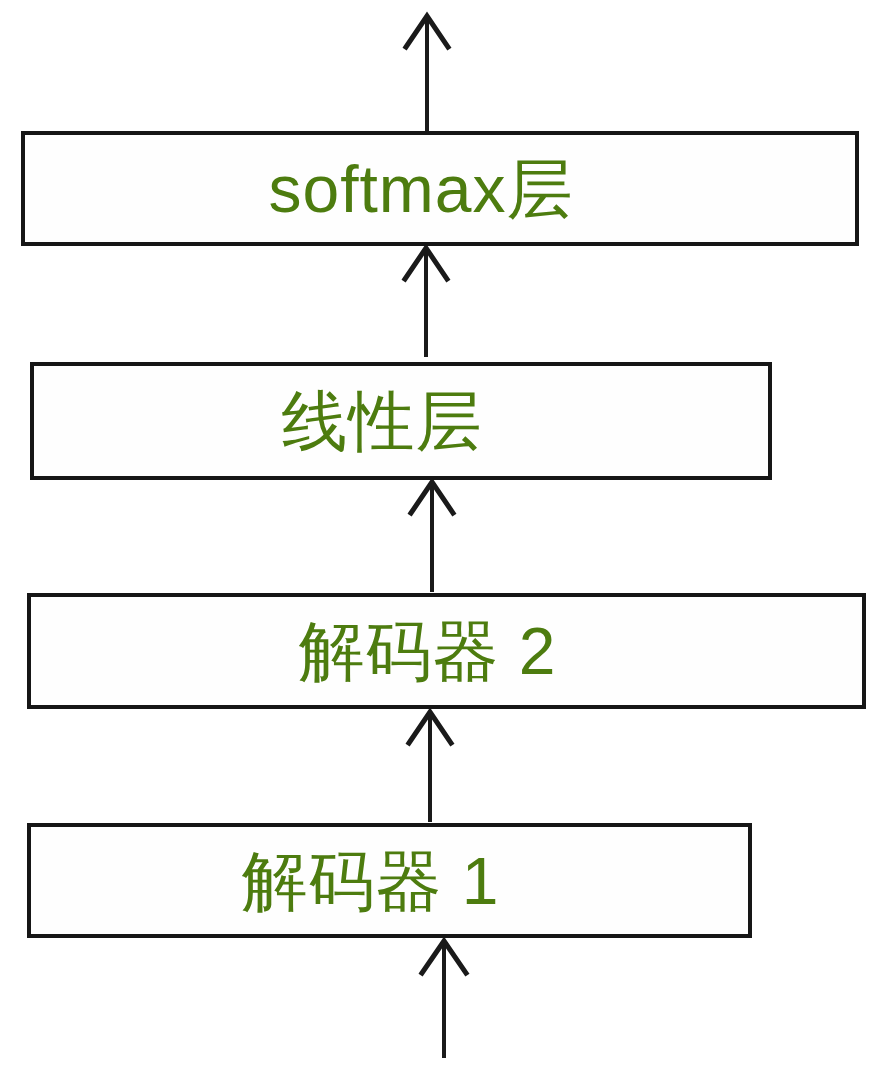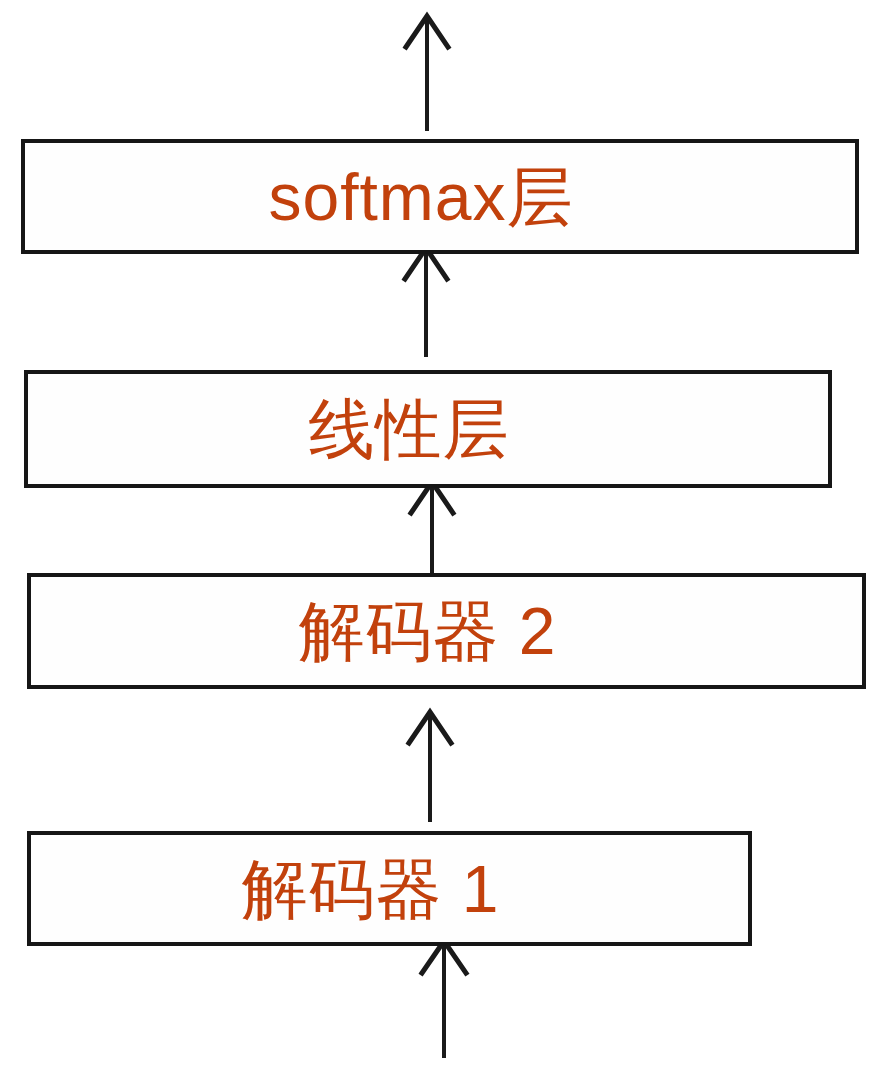--- a/index.html
+++ b/index.html
@@ -34,28 +34,27 @@
     position: absolute;
     box-sizing: border-box;
     border: 4px solid #161616;
     background: #fefefe;
     display: flex;
     align-items: center;
     justify-content: center;
     padding-right: 38px; 
     font-size: 66px;
     line-height: 1;
-    color: #c2410c;
+    color: #4d7c0f;
     letter-spacing: 1px;
     white-space: nowrap;
-    margin-top: 8px;
   }
   .node-softmax  { left: 21px; top: 131px; width: 838px; height: 115px; }
-  .node-linear   { left: 24px; top: 362px; width: 808px; height: 118px; }
-  .node-decoder2 { left: 27px; top: 565px; width: 839px; height: 116px; }
+  .node-linear   { left: 30px; top: 362px; width: 742px; height: 118px; }
+  .node-decoder2 { left: 27px; top: 593px; width: 839px; height: 116px; }
   .node-decoder1 { left: 27px; top: 823px; width: 725px; height: 115px; }
 </style>
 </head>
 <body>
 
 <div class="canvas">
 
   <svg class="arrow-layer" viewBox="0 0 894 1082">
 
     <g>

